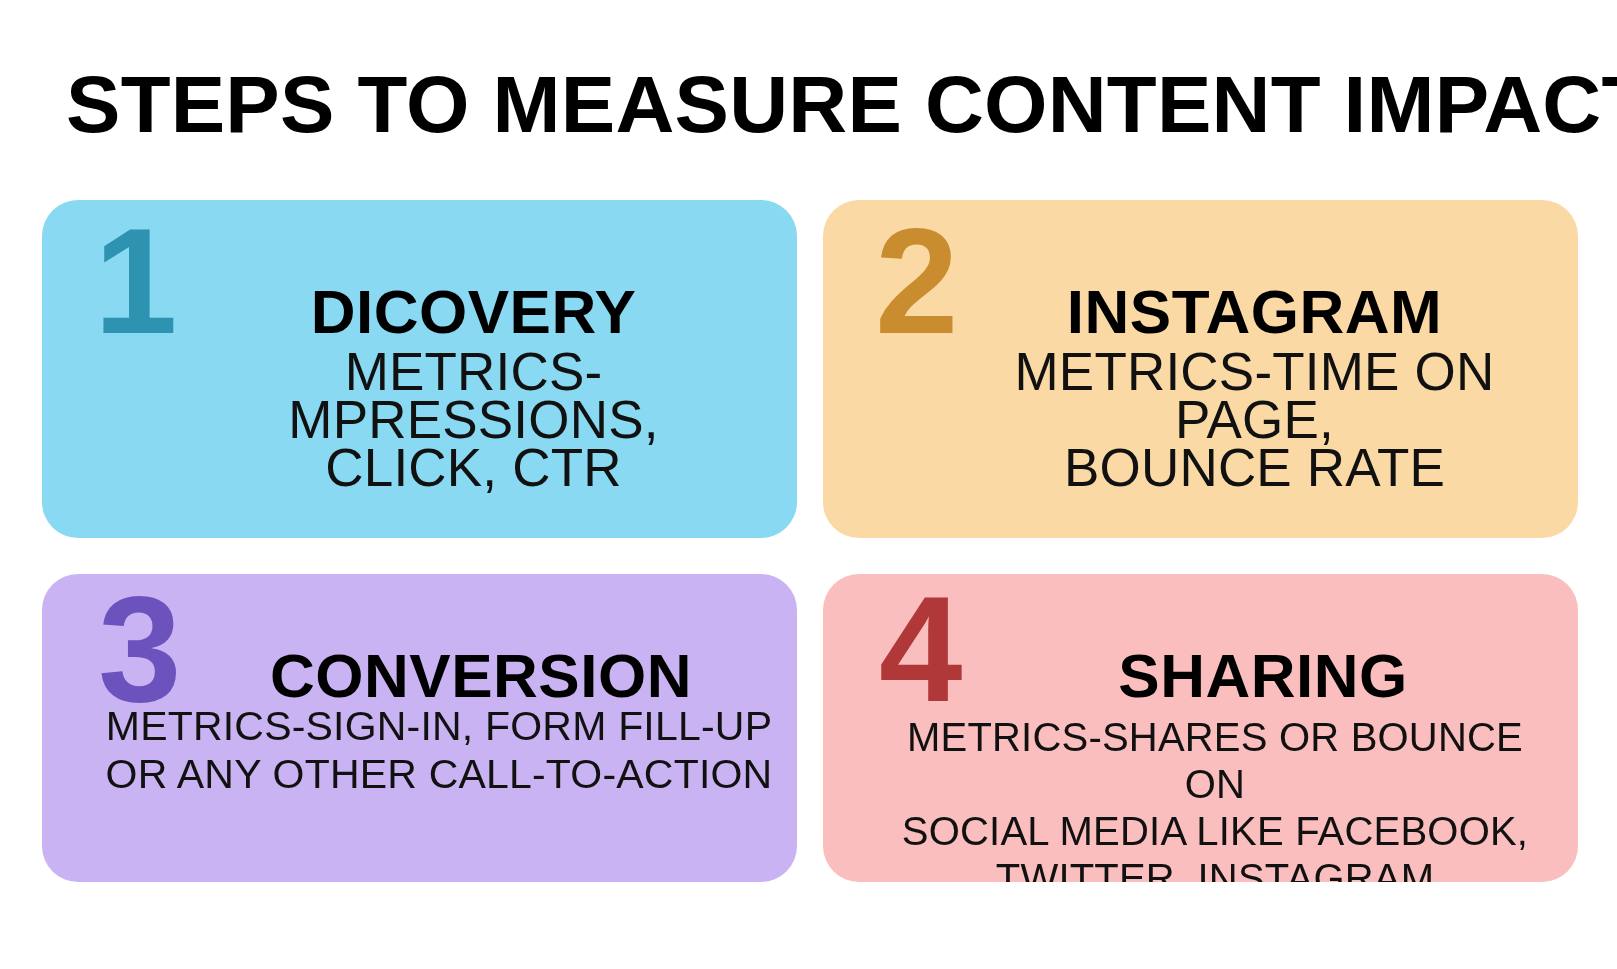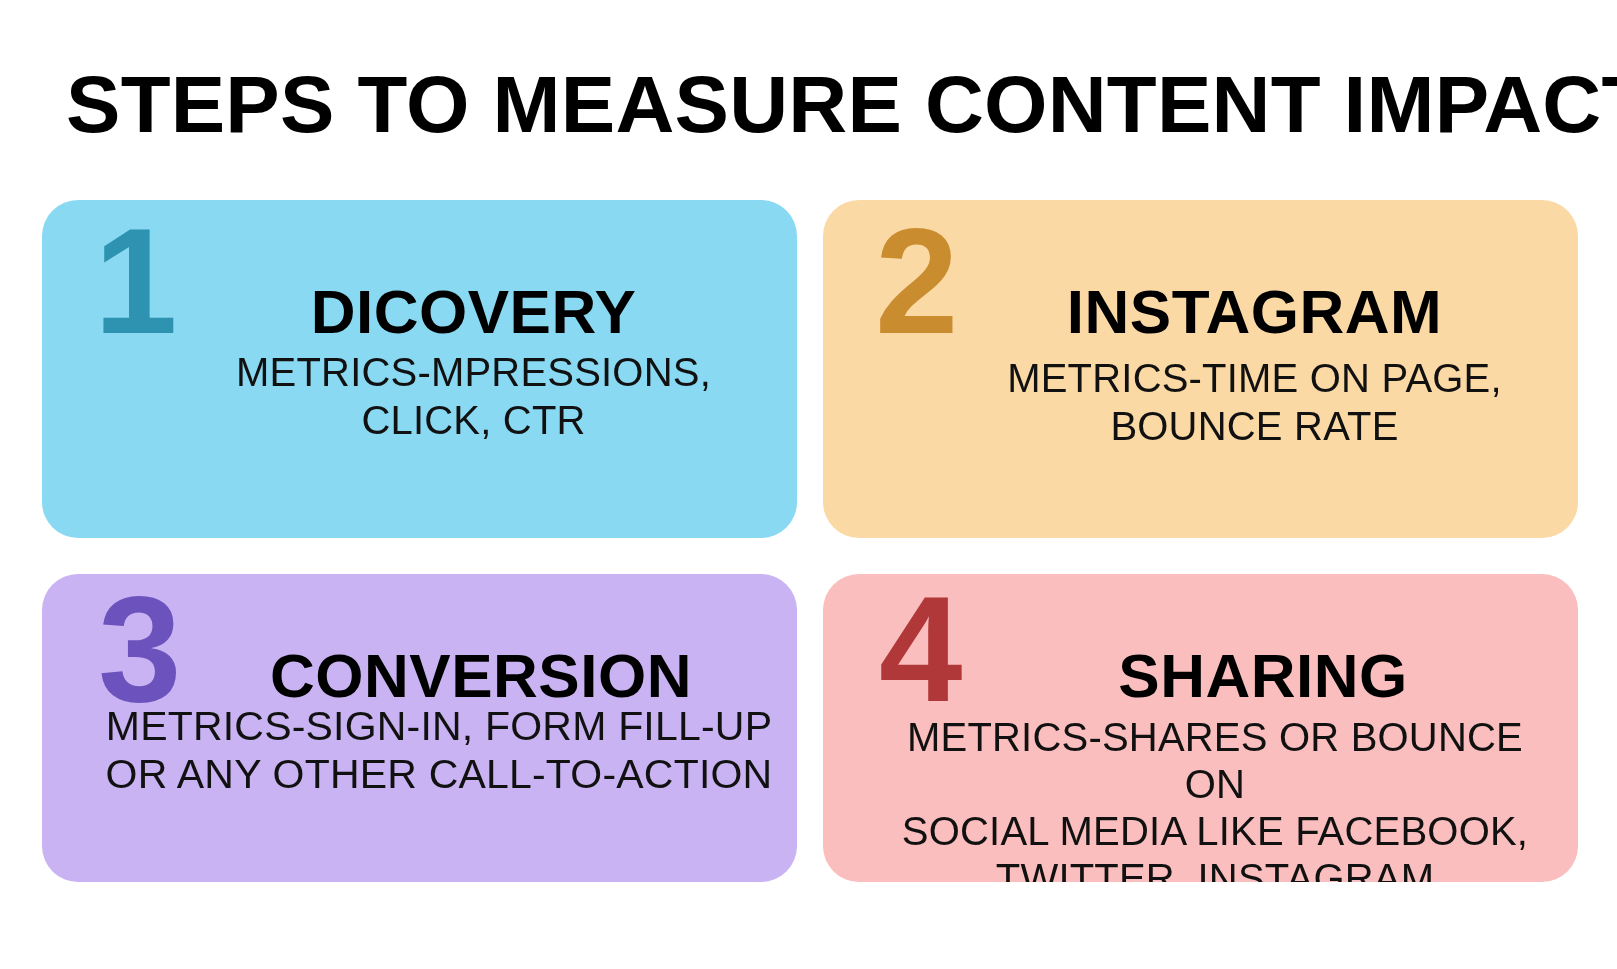--- a/index.html
+++ b/index.html
@@ -98,33 +98,33 @@
     font-size: 62px;
     line-height: 52px;
     letter-spacing: 0.5px;
     color: #000000;
     white-space: nowrap;
   }
 
   .card-body {
     font-family: "Liberation Sans Narrow", "Liberation Sans", sans-serif;
     font-weight: 400;
-    font-size: 40px;
+    font-size: 53px;
     line-height: 48px;
     letter-spacing: 0.2px;
     color: #111111;
     white-space: pre-line;
   }
 
   
   #card-1 .card-text { top: 86px; left: 126px; right: 18px; }
   #card-1 .card-body { margin-top: 10px; }
 
   #card-2 .card-text { top: 86px; left: 126px; right: 18px; }
-  #card-2 .card-body { margin-top: 16px; }
+  #card-2 .card-body { margin-top: 10px; }
 
   #card-3 .step-num { top: 0px; left: 56px; }
   #card-3 .card-text { top: 76px; left: 56px; right: 17px; }
   #card-3 .card-heading { margin-left: 84px; }
   #card-3 .card-body { font-size: 41px; }
 
   #card-4 .step-num { top: 0px; left: 56px; }
   #card-4 .card-text { top: 76px; left: 56px; right: 27px; }
   #card-4 .card-heading { margin-left: 96px; }
   #card-4 .card-body { margin-top: 12px; font-size: 40px; line-height: 47px; }

